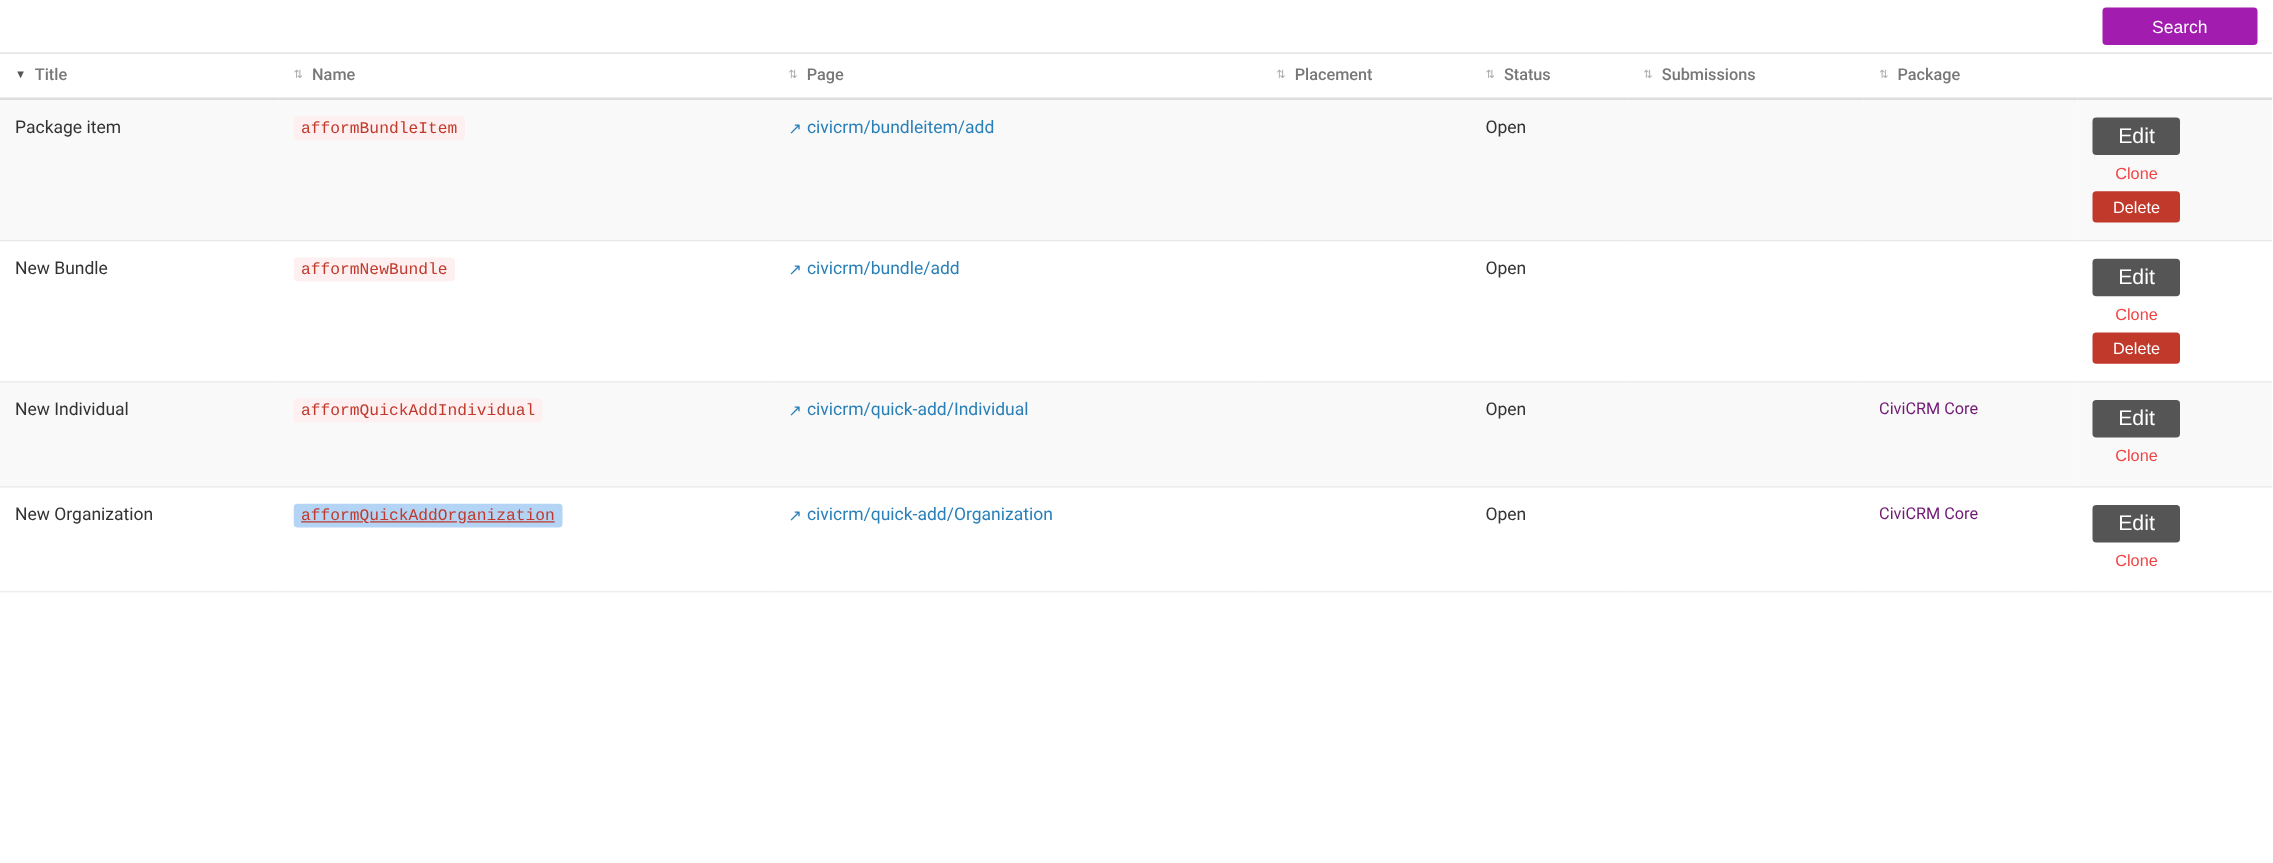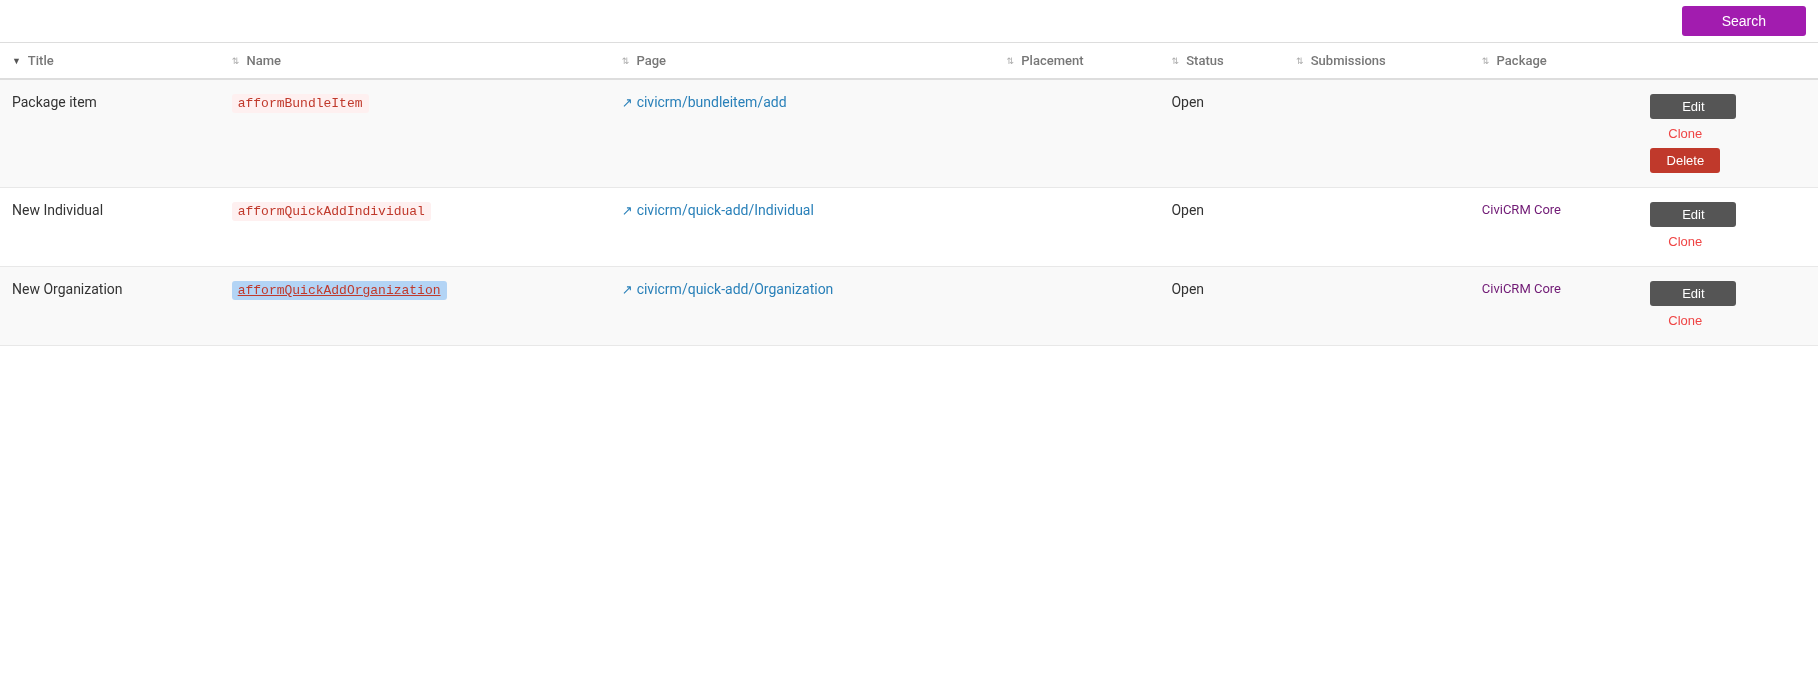--- a/index.html
+++ b/index.html
@@ -97,24 +97,24 @@
       white-space: nowrap;
       min-width: 80px;
     }
     .btn-edit {
       background: #555;
       color: #fff;
       border: none;
       padding: 5px 12px;
       border-radius: 3px;
       cursor: pointer;
-      font-size: 13px;
+      font-size: 17px;
       display: block;
       margin-bottom: 4px;
-      width: 86px;
+      width: 70px;
       text-align: center;
     }
     .btn-clone {
       background: none;
       border: none;
       color: #ef4444;
       cursor: pointer;
       font-size: 13px;
       padding: 3px 0;
       display: block;
@@ -209,20 +209,39 @@
           <td class="status-cell">Open</td>
           <td></td>
           <td class="package-cell"></td>
           <td class="actions-cell">
             <button class="btn-edit">Edit</button>
             <button class="btn-clone">Clone</button>
             <button class="btn-delete">Delete</button>
           </td>
         </tr>
         <tr>
+          <td class="title-cell">New Bundle</td>
+          <td><span class="name-cell">afformNewBundle</span></td>
+          <td class="page-cell">
+            <a href="#">
+              <span class="external-icon">↗</span>
+              <span class="page-link-text">civicrm/bundle/add</span>
+            </a>
+          </td>
+          <td></td>
+          <td class="status-cell">Open</td>
+          <td></td>
+          <td class="package-cell"></td>
+          <td class="actions-cell">
+            <button class="btn-edit">Edit</button>
+            <button class="btn-clone">Clone</button>
+            <button class="btn-delete">Delete</button>
+          </td>
+        </tr>
+        <tr>
           <td class="title-cell">New Individual</td>
           <td><span class="name-cell">afformQuickAddIndividual</span></td>
           <td class="page-cell">
             <a href="#">
               <span class="external-icon">↗</span>
               <span class="page-link-text">civicrm/quick-add/Individual</span>
             </a>
           </td>
           <td></td>
           <td class="status-cell">Open</td>

